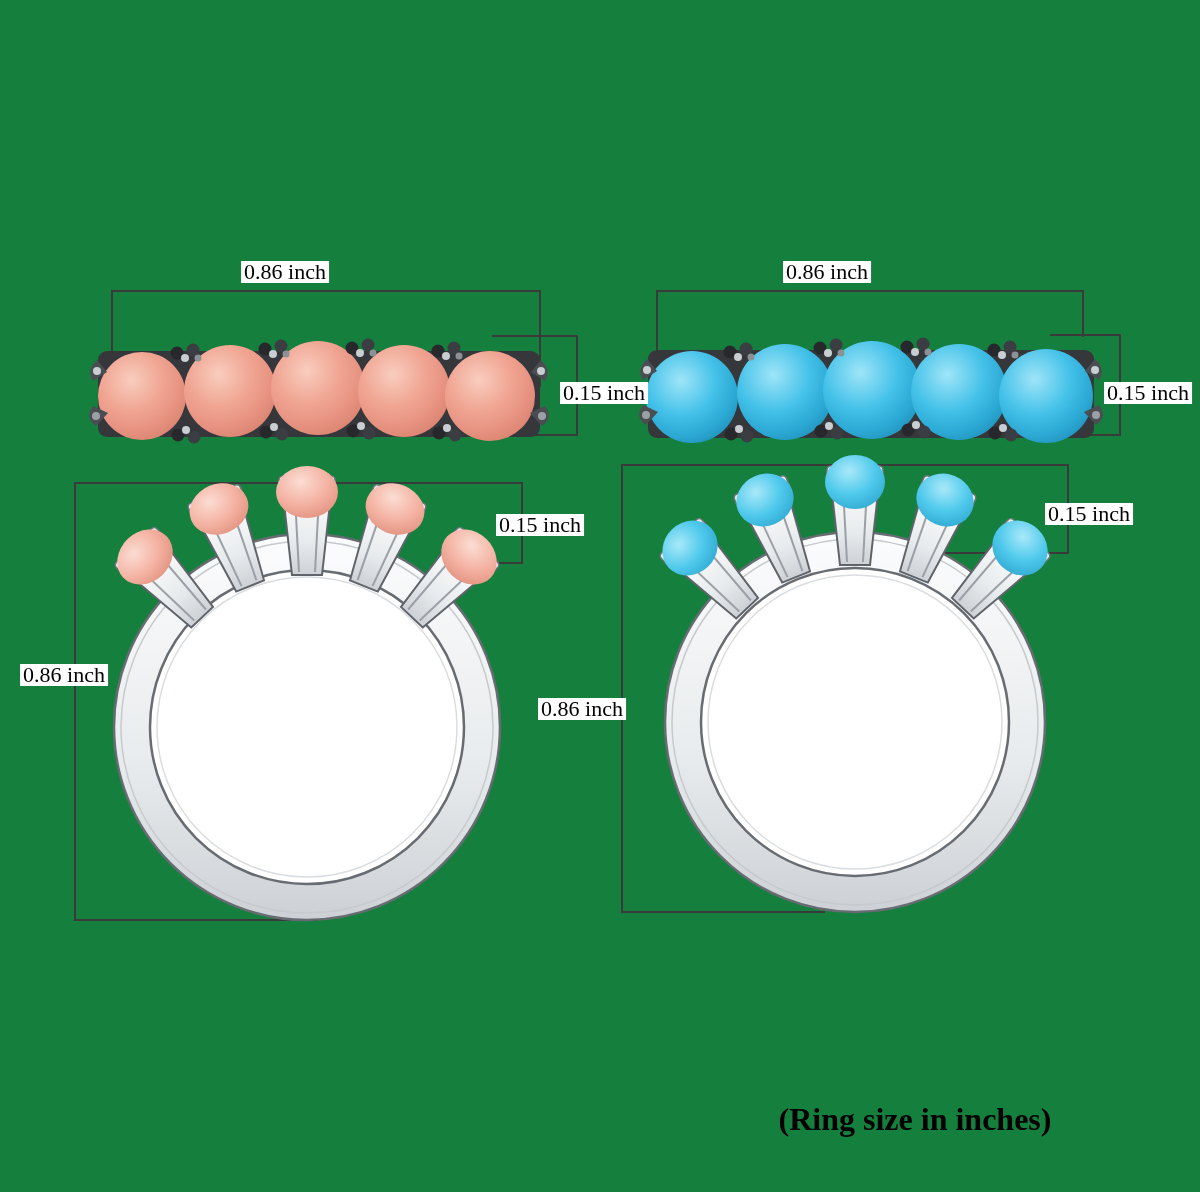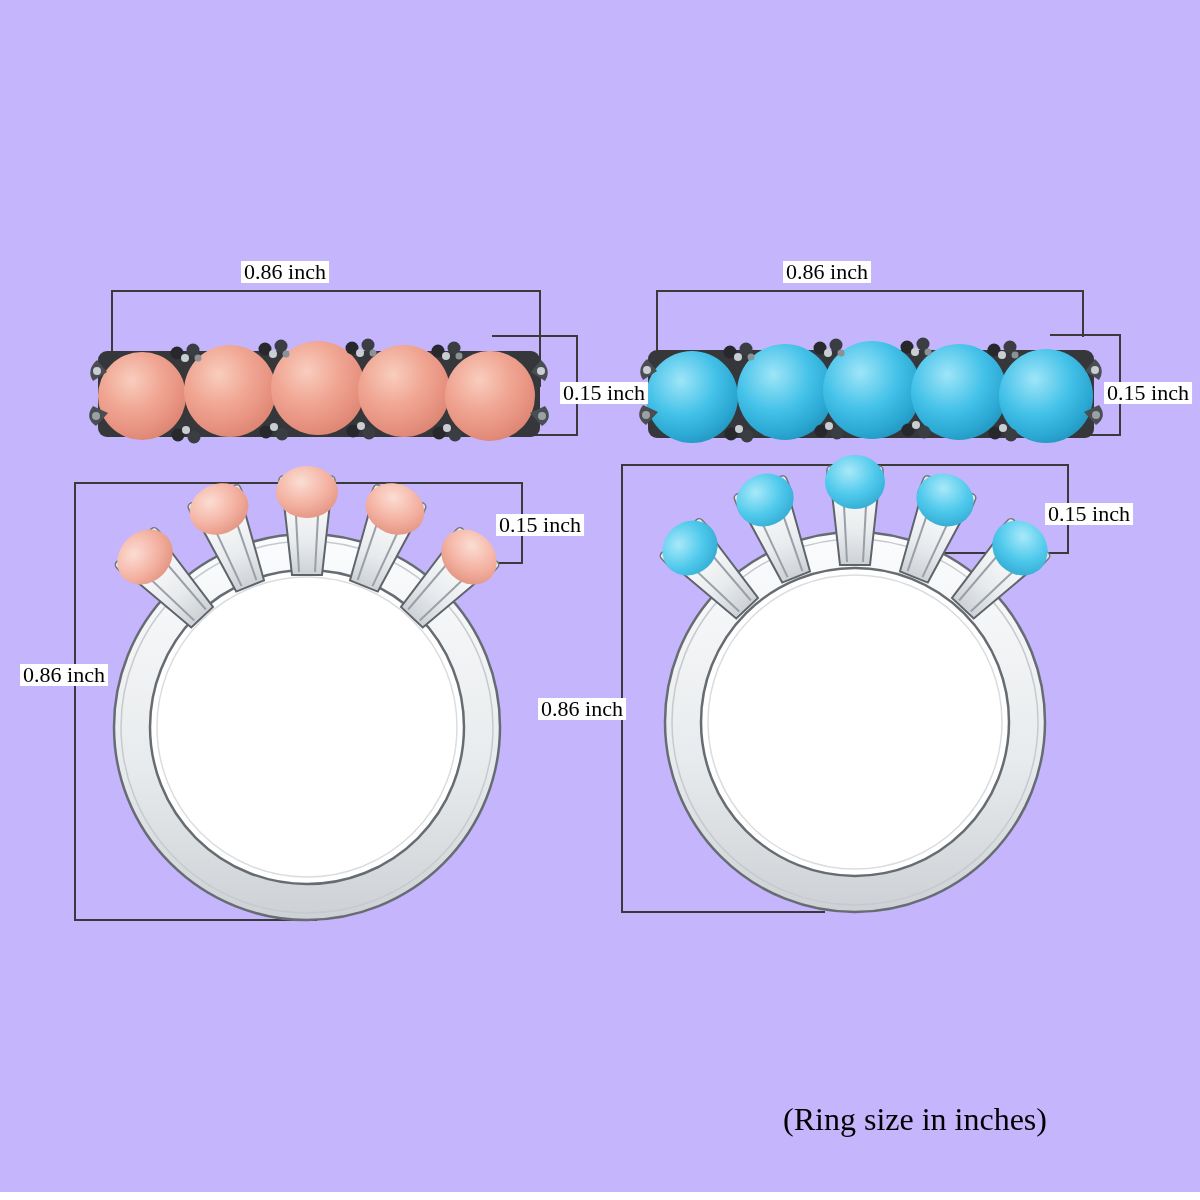--- a/index.html
+++ b/index.html
@@ -1,21 +1,21 @@
 <!DOCTYPE html>
 <html><head>
 <meta charset="utf-8">
 <style>
   html,body{margin:0;padding:0;background:#fff;}
-  #stage{position:relative;width:1200px;height:1192px;background:#c4b5fd;overflow:hidden;
+  #stage{position:relative;width:1200px;height:1192px;background:#15803d;overflow:hidden;
          font-family:"Liberation Serif","DejaVu Serif",serif;}
   #art{position:absolute;left:0;top:0;}
   .dim{position:absolute;transform:translate(-50%,-50%);font-size:22px;color:#000;
        background:#fff;padding:0 3px;white-space:nowrap;line-height:1;}
-  .cap{position:absolute;transform:translate(-50%,-50%);font-weight:normal;font-size:32px;
+  .cap{position:absolute;transform:translate(-50%,-50%);font-weight:bold;font-size:32px;
        color:#000;white-space:nowrap;line-height:1;}
 </style>
 </head>
 <body>
 
 <div id="stage">
 
 <svg id="art" width="1200" height="1200" viewBox="0 0 1200 1200">
   <defs>
     <radialGradient id="gCoralTop" cx="38%" cy="32%" r="78%">

